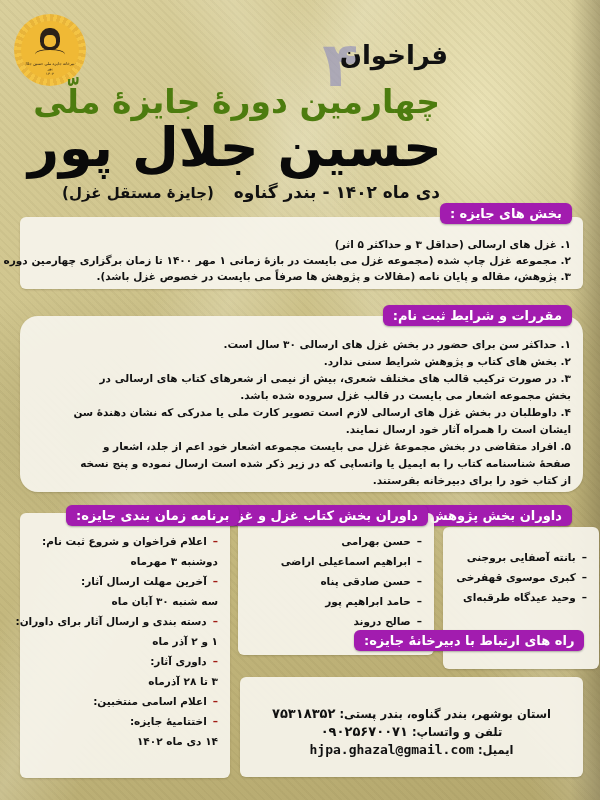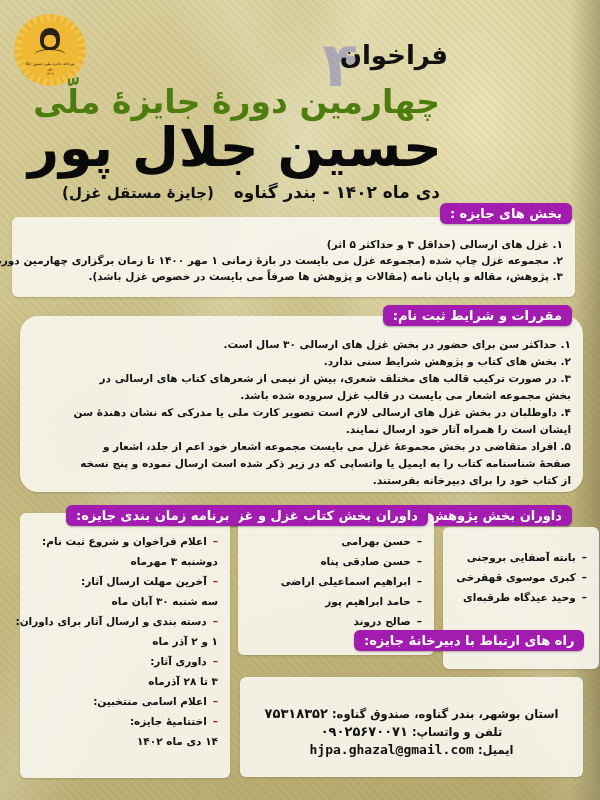--- a/index.html
+++ b/index.html
@@ -87,21 +87,21 @@
     }
     .list { margin: 0; padding: 0; list-style: none; }
     .list li {
       font-size: 10.5px; font-weight: bold; color: #111; line-height: 16px;
       white-space: nowrap;
     }
     .list.wrap li { white-space: normal; line-height: 17px; }
     .dash { color: #111; margin-left: 6px; }
     .dash.red { color: #a01a14; }
 
-    #prizes-panel { left: 12px; top: 217px; width: 563px; height: 80px; }
+    #prizes-panel { left: 20px; top: 217px; width: 563px; height: 72px; }
     #prizes-badge { right: 28px; top: 203px; }
     #prizes-panel .list { position: absolute; right: 12px; top: 19px; }
 
     #rules-panel { left: 20px; top: 316px; width: 563px; height: 176px; border-radius: 18px; }
     #rules-badge { right: 28px; top: 305px; }
     #rules-panel .list { position: absolute; right: 12px; left: 52px; top: 20px; }
 
     #research-panel { left: 443px; top: 527px; width: 156px; height: 142px; }
     #research-badge { right: 28px; top: 505px; }
     #research-panel .list { position: absolute; right: 12px; top: 20px; }
@@ -174,22 +174,22 @@
     <li><span class="dash">–</span><span>بانته آصفایی بروجنی</span></li>
     <li><span class="dash">–</span><span>کبری موسوی قهفرخی</span></li>
     <li><span class="dash">–</span><span>وحید عیدگاه طرقبه‌ای</span></li>
   </ul>
 </div>
 <div class="badge" id="research-badge">داوران بخش پژوهش:</div>
 
 <div class="panel" id="books-panel">
   <ul class="list">
     <li><span class="dash">–</span><span>حسن بهرامی</span></li>
+    <li><span class="dash">–</span><span>ابراهیم اسماعیلی اراضی</span></li>
     <li><span class="dash">–</span><span>حسن صادقی پناه</span></li>
-    <li><span class="dash">–</span><span>ابراهیم اسماعیلی اراضی</span></li>
     <li><span class="dash">–</span><span>حامد ابراهیم پور</span></li>
     <li><span class="dash">–</span><span>صالح دروند</span></li>
   </ul>
 </div>
 <div class="badge" id="books-badge">داوران بخش کتاب غزل و غزل ارسالی:</div>
 
 <div class="panel" id="schedule-panel">
   <ul class="list">
     <li><span class="dash red">–</span><span>اعلام فراخوان و شروع ثبت نام:</span></li>
     <li class="sub">دوشنبه ۳ مهرماه</li>
@@ -202,21 +202,21 @@
     <li><span class="dash red">–</span><span>اعلام اسامی منتخبین:</span></li>
     <li><span class="dash red">–</span><span>اختتامیهٔ جایزه:</span></li>
     <li class="sub">۱۴ دی ماه ۱۴۰۲</li>
   </ul>
 </div>
 <div class="badge" id="schedule-badge">برنامه زمان بندی جایزه:</div>
 
 <div class="panel" id="contact-panel">
   <div class="contact-lines">
     <div>
-      <span>استان بوشهر، بندر گناوه، صندوق گناوه:</span>
+      <span>استان بوشهر، بندر گناوه، بندر پستی:</span>
       <span class="num">۷۵۳۱۸۳۵۲</span>
     </div>
     <div>
       <span>تلفن و واتساپ:</span>
       <span class="num">۰۹۰۲۵۶۷۰۰۷۱</span>
     </div>
     <div>
       <span>ایمیل:</span>
       <span class="email">hjpa.ghazal@gmail.com</span>
     </div>

